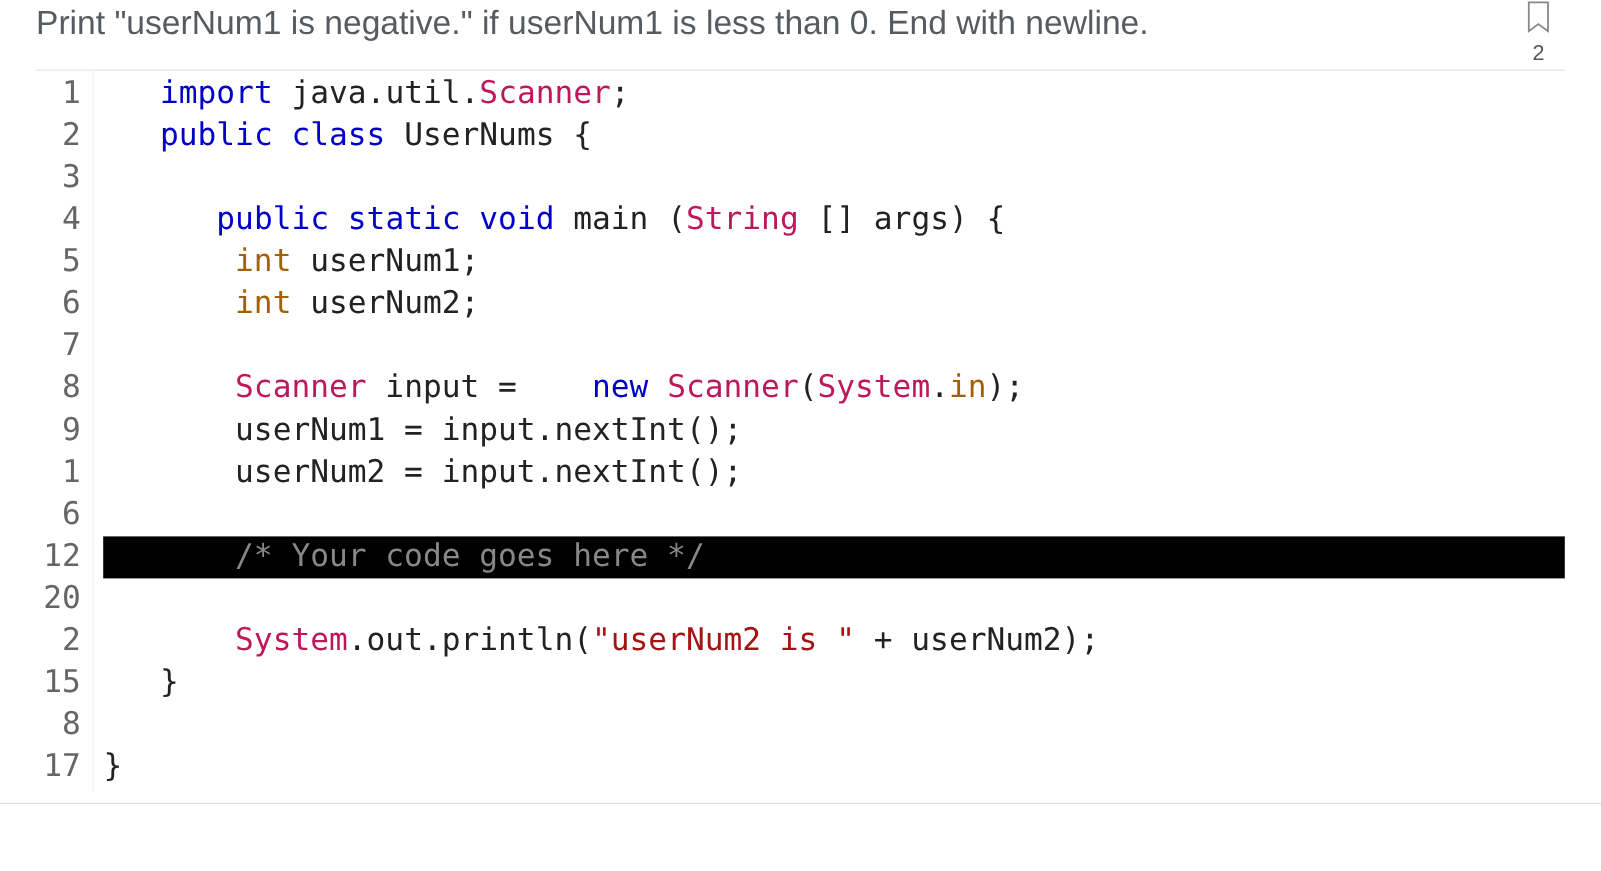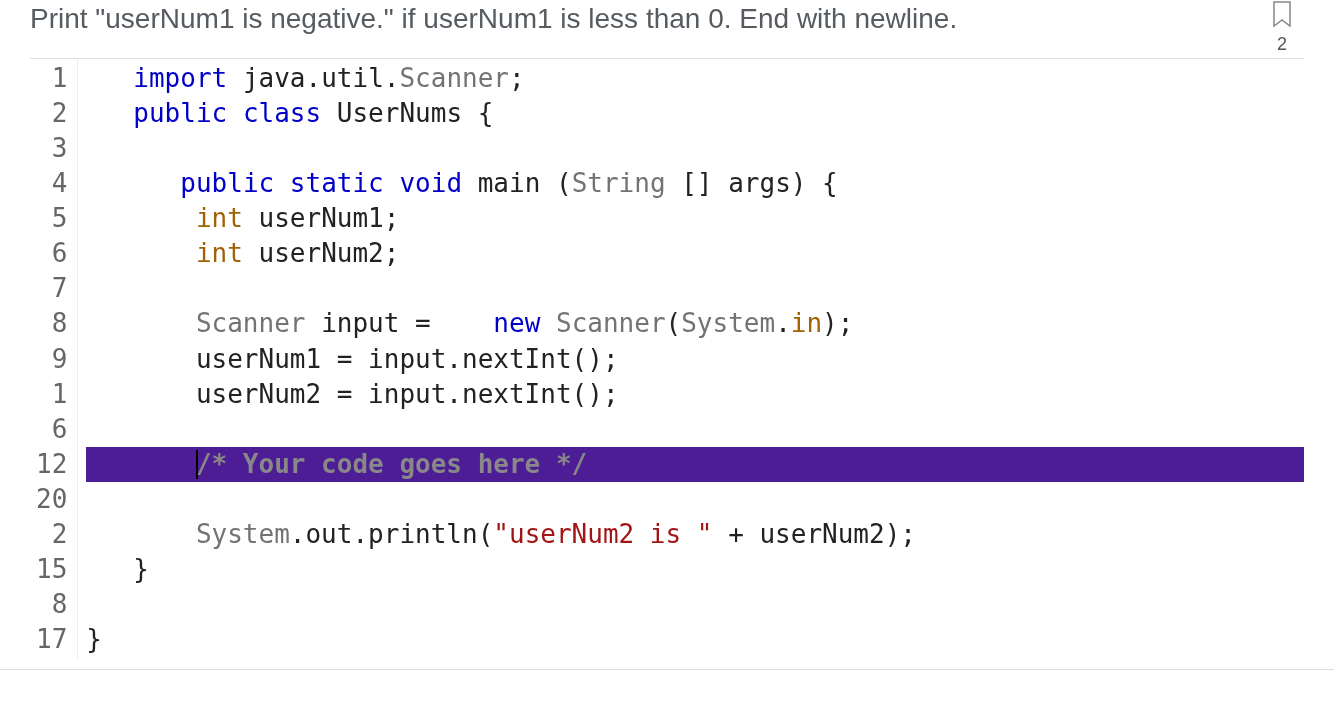--- a/index.html
+++ b/index.html
@@ -66,34 +66,33 @@
     flex: 1;
     padding: 2px 0 2px 8px;
     white-space: pre;
   }
   .code .line {
     display: block;
     height: 1.35em;
     position: relative;
   }
   .code .line.active {
-    background: #4c1d95;
-    font-weight: bold;
+    background: #000000;
   }
   .cursor {
     display:inline-block;
     width:2px;
     height:1.1em;
     background:#000;
     vertical-align: text-bottom;
     margin-right:-2px;
   }
   .tok-kw   { color: #0000c8; margin-left: 47px; }
   .tok-type { color: #a16207; }
-  .tok-cls  { color: #737373; }
+  .tok-cls  { color: #be185d; }
   .tok-str  { color: #a31515; }
   .tok-cmt  { color: #888; }
   .tok-id   { color: #222; }
 </style>
 </head>
 <body>
 
 <div class="container">
 
   <div class="badge-wrap">

